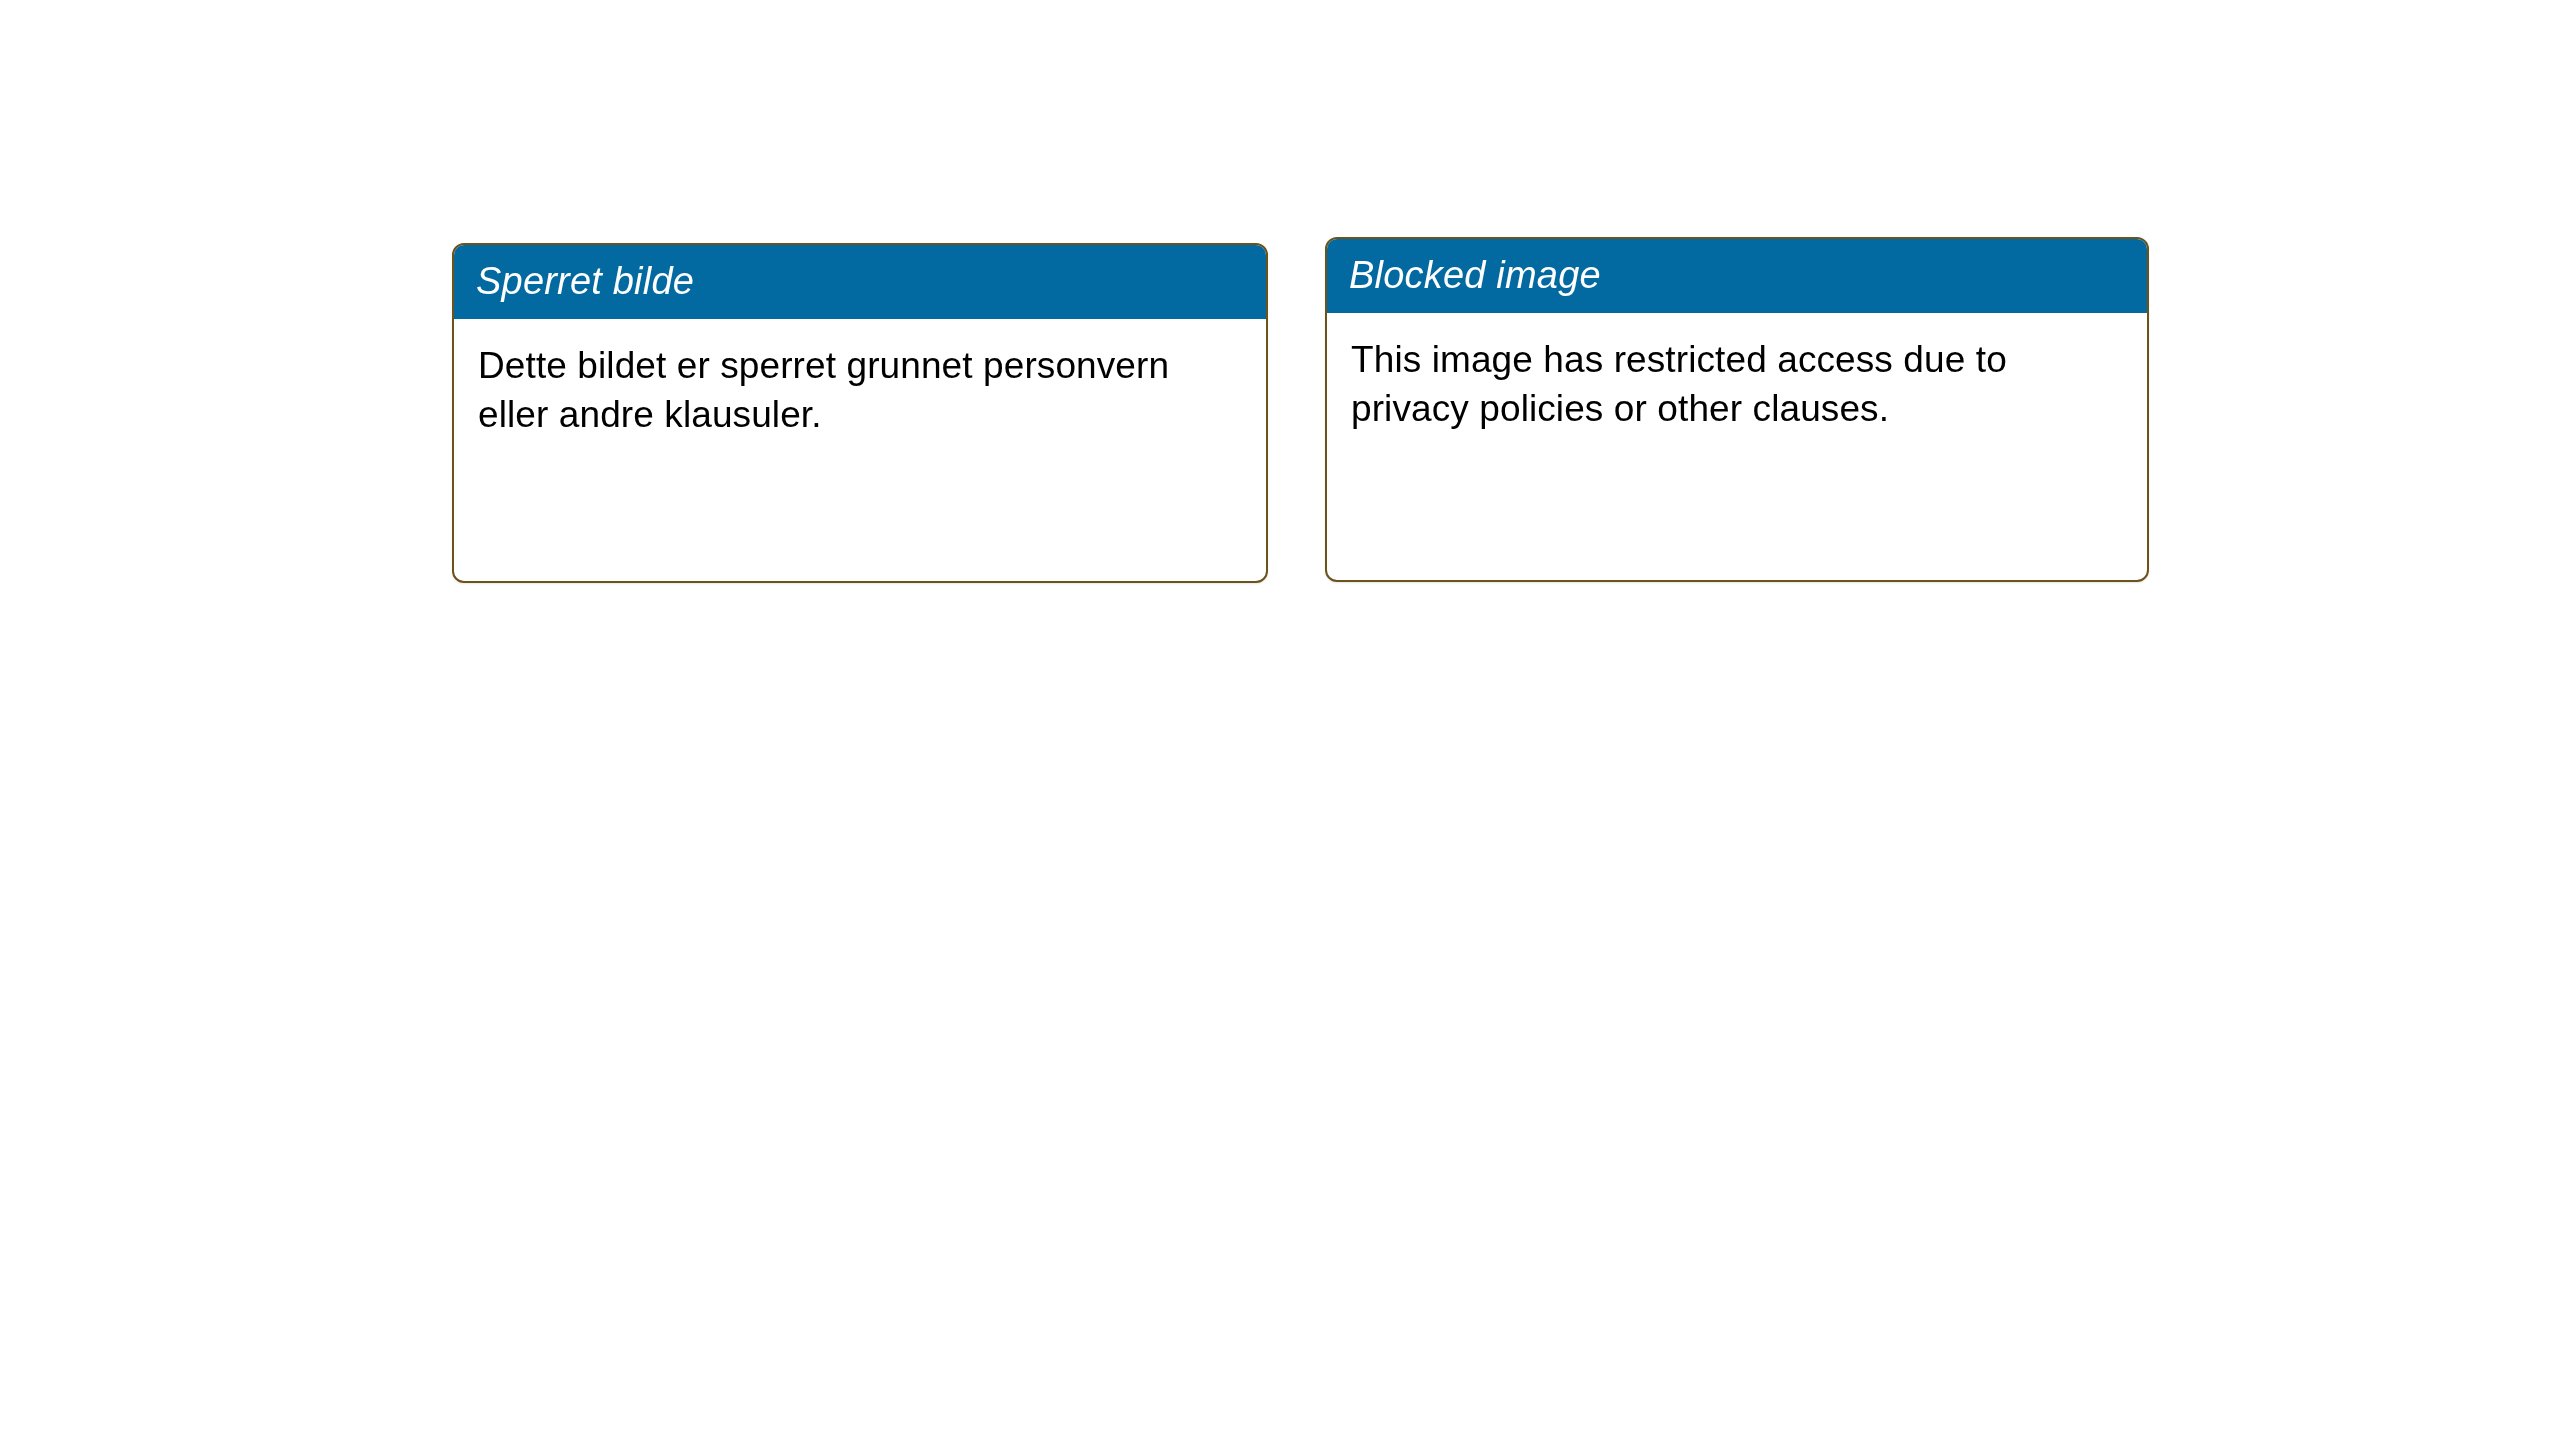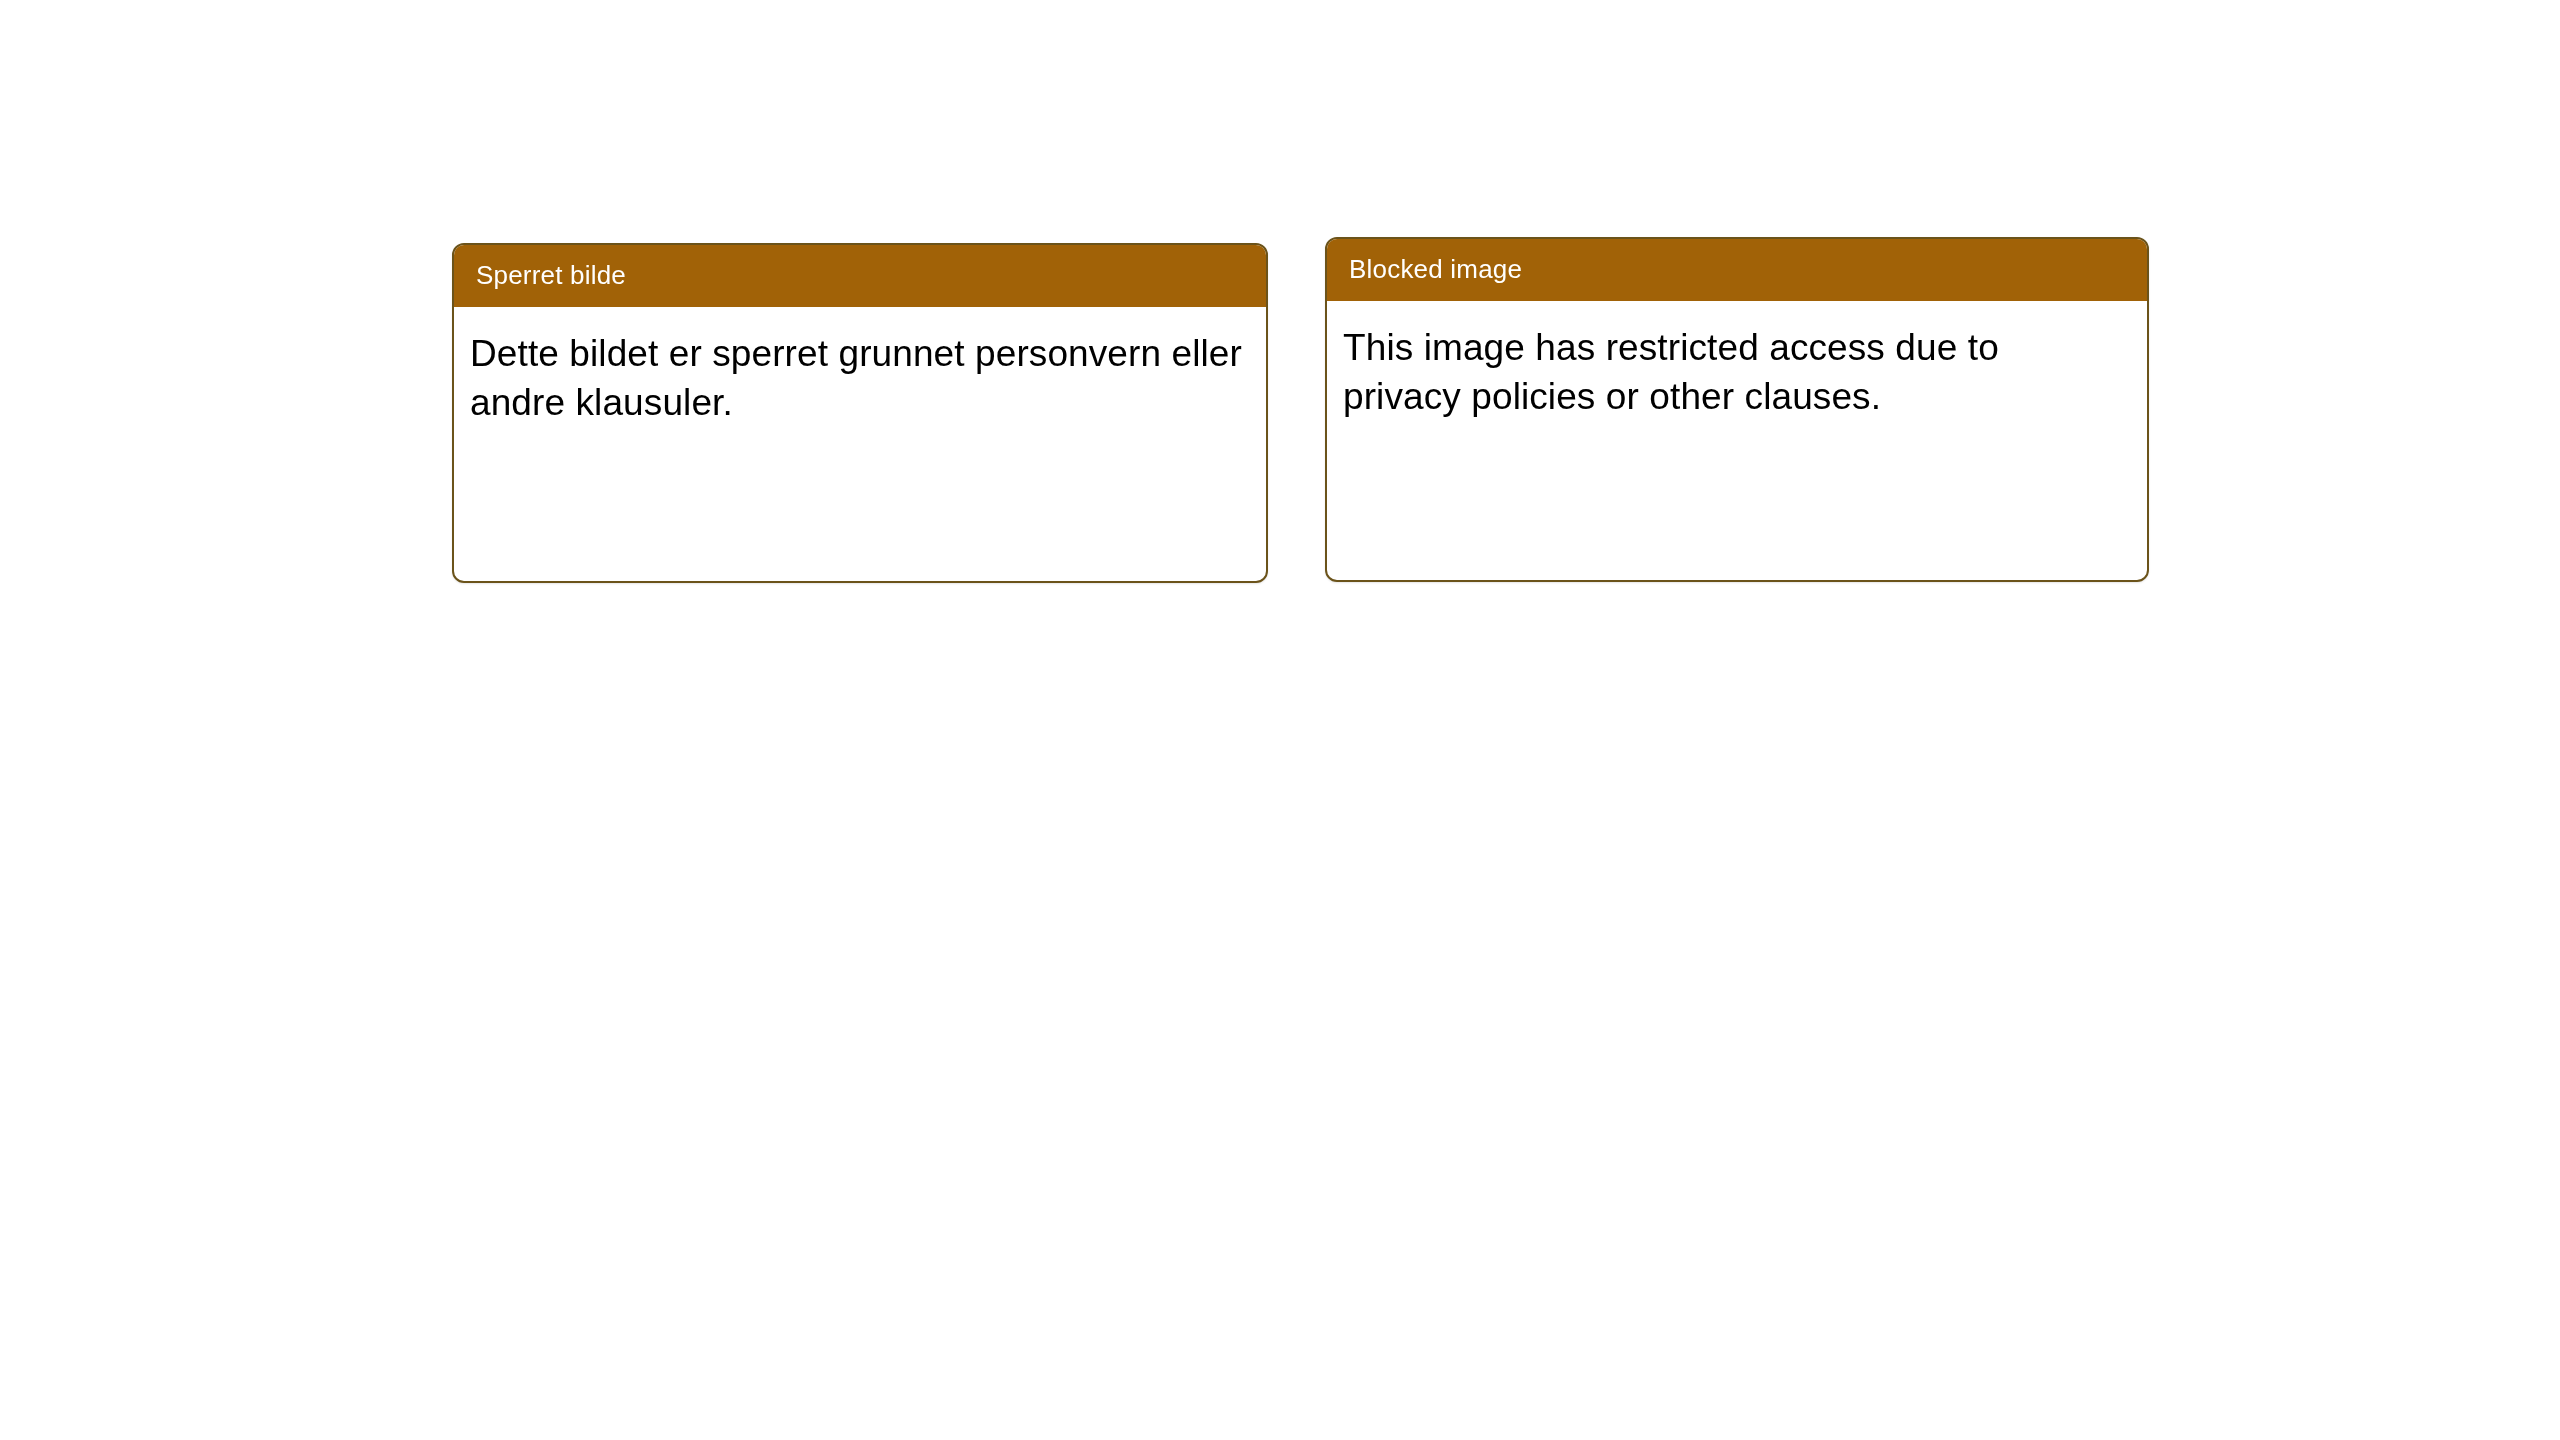--- a/index.html
+++ b/index.html
@@ -24,32 +24,33 @@
     box-sizing: border-box;
     background: #ffffff;
     border: 2px solid #6b531a;
     border-radius: 12px;
     overflow: hidden;
     box-shadow: 0 1px 2px rgba(0,0,0,0.10);
   }
 
   .card-header {
     box-sizing: border-box;
-    background: #a16207;
+    background: #0369a1;
     color: #ffffff;
-    font-size: 26px;
+    font-size: 38px;
     line-height: 1;
     padding: 17px 22px 19px 22px;
     letter-spacing: 0.2px;
     white-space: nowrap;
+    font-style: italic;
   }
 
   .card-body {
     box-sizing: border-box;
-    padding: 22px 24px 0 16px;
+    padding: 22px 24px 0 24px;
     color: #000000;
     font-size: 37px;
     line-height: 1.33;
     letter-spacing: 0.1px;
   }
 
   .card-body p {
     margin: 0;
   }
 

